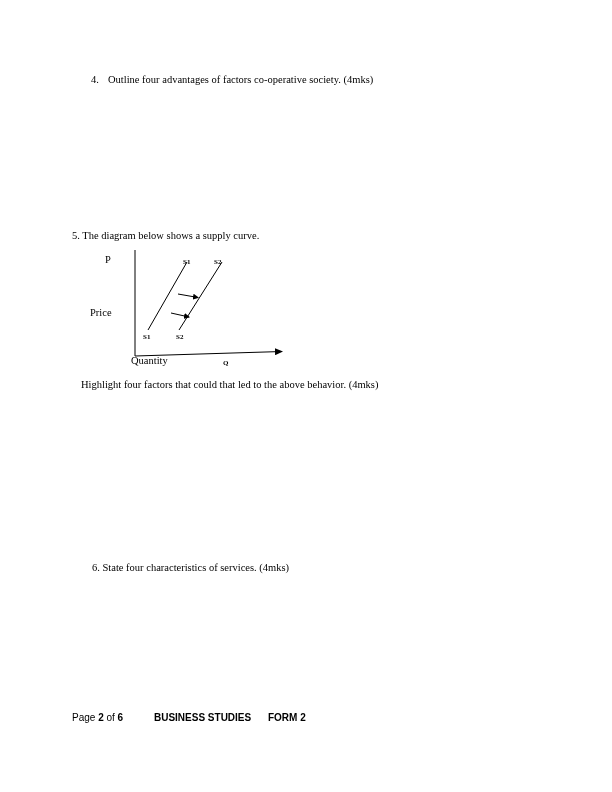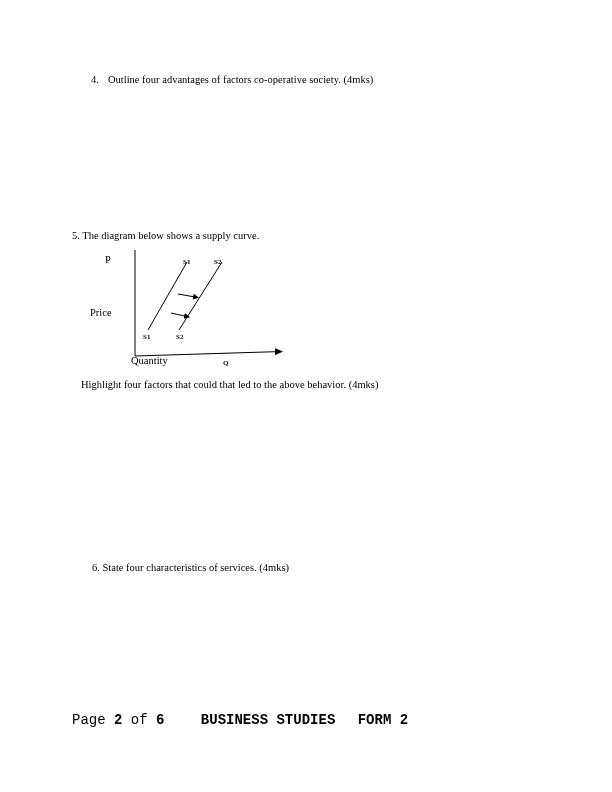--- a/index.html
+++ b/index.html
@@ -43,22 +43,22 @@
       font-weight: bold;
     }
     .lbl-axis {
       font-size: 10.5px;
     }
 
     .footer {
       position: absolute;
       left: 72px;
       top: 712px;
-      font-family: Liberation Mono, monospace;
-      font-size: 14px;
+      font-family: Liberation Sans, sans-serif;
+      font-size: 10px;
       white-space: nowrap;
     }
     .footer .bold { font-weight: bold; }
     .footer .subject { margin-left: 28px; font-weight: bold; }
     .footer .form { margin-left: 14px; font-weight: bold; }
   </style>
 </head>
 <body>
 
 <div class="text q4">

